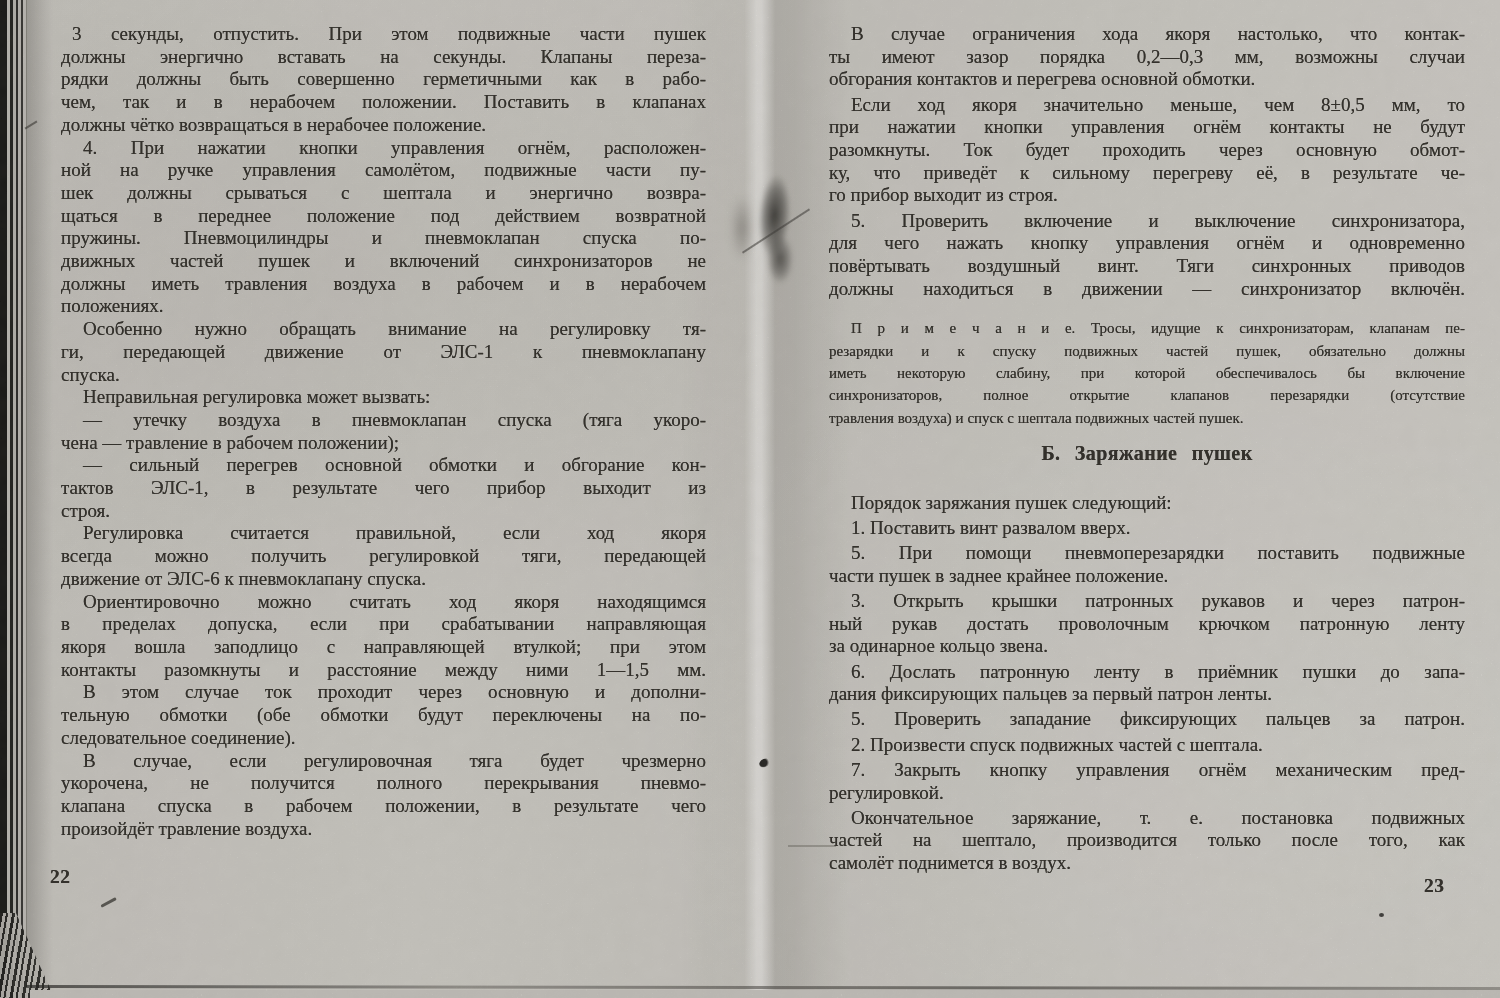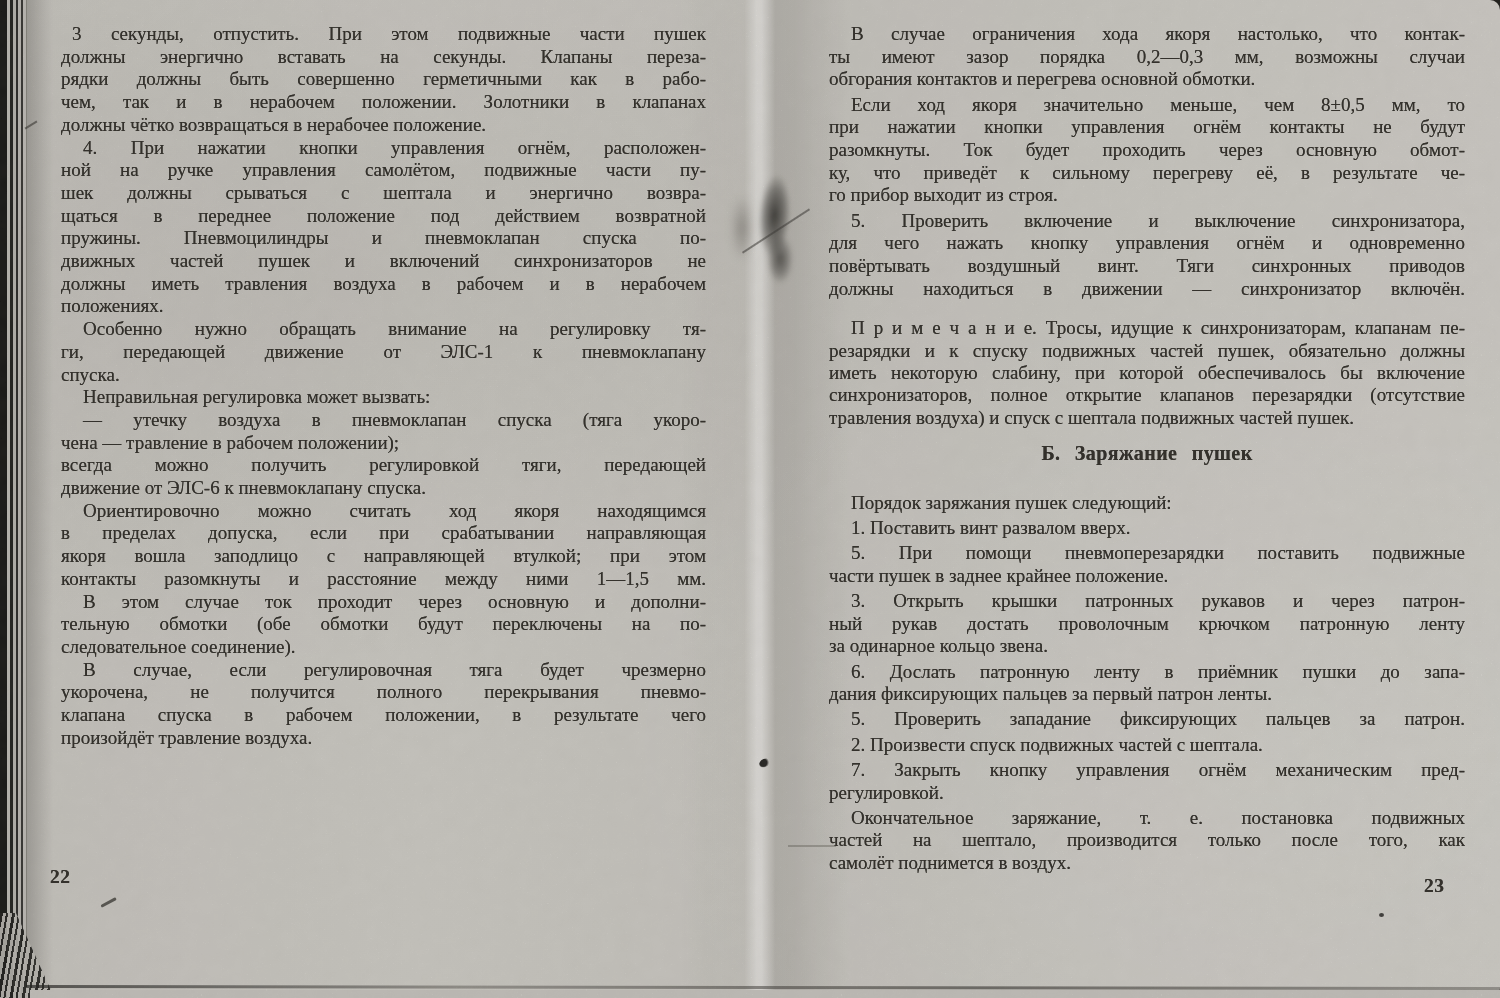--- a/index.html
+++ b/index.html
@@ -10,21 +10,20 @@
     overflow: hidden;
     font-family: "Liberation Serif", "DejaVu Serif", serif;
   }
   .spread {
     position: absolute; inset: 0;
     background:
       radial-gradient(ellipse 900px 600px at 22% 28%, rgba(60,55,48,0.06), transparent 65%),
       radial-gradient(ellipse 1000px 700px at 85% 75%, rgba(255,255,255,0.10), transparent 70%),
       linear-gradient(90deg, #c7c5bf 0px, #d3d1cb 45px, #d8d6d0 28%, #d5d3cd 47%,
                       #dedcd6 50.6%, #d2d0ca 53%, #d7d5cf 72%, #dbd9d3 100%);
-    border-radius: 10px;
   }
   
   .gutter-shadow {
     position: absolute; left: 680px; top: 0; width: 170px; height: 998px;
     background: linear-gradient(90deg, transparent 0%,
       rgba(75,70,62,0.08) 38%, rgba(255,255,255,0.42) 45%, rgba(255,255,255,0.42) 48%,
       rgba(62,58,52,0.17) 56%, rgba(62,58,52,0.07) 78%, transparent 100%);
   }
   
   .book-edge-stripes {
@@ -123,21 +122,21 @@
 
   .block.para { margin: 0 0 2.5px 0; }
   .col-left .block.para { margin-bottom: 0; }
   .line { text-align: justify; text-align-last: justify; }
   .line.last { text-align: left; text-align-last: left; }
   .ind-normal { text-indent: 22px; }
   .ind-small  { text-indent: 11px; }
 
   .block.note {
     margin: 17px 0 0 0;
-    font-size: 19px;
+    font-size: 15px;
     line-height: 22.3px;
   }
   .block.heading {
     margin: 13px 0 27px 0;
     font-weight: bold;
     text-align: center;
     font-size: 20px;
     letter-spacing: 0.4px;
     word-spacing: 9px;
   }
@@ -171,21 +170,21 @@
   <div class="pencil-dash"></div>
   <div class="margin-dash"></div>
   <div class="faint-dash"></div>
   <div class="dot-speck"></div>
 
   <div class="text-column col-left">
       <div class="block para">
         <div class="line ind-small">3 секунды, отпустить. При этом подвижные части пушек</div>
         <div class="line">должны энергично вставать на секунды. Клапаны переза-</div>
         <div class="line">рядки должны быть совершенно герметичными как в рабо-</div>
-        <div class="line">чем, так и в нерабочем положении. Золотники в клапанах</div>
+        <div class="line">чем, так и в нерабочем положении. Поставить в клапанах</div>
         <div class="line last">должны чётко возвращаться в нерабочее положение.</div>
       </div>
       <div class="block para">
         <div class="line ind-normal">4. При нажатии кнопки управления огнём, расположен-</div>
         <div class="line">ной на ручке управления самолётом, подвижные части пу-</div>
         <div class="line">шек должны срываться с шептала и энергично возвра-</div>
         <div class="line">щаться в переднее положение под действием возвратной</div>
         <div class="line">пружины. Пневмоцилиндры и пневмоклапан спуска по-</div>
         <div class="line">движных частей пушек и включений синхронизаторов не</div>
         <div class="line">должны иметь травления воздуха в рабочем и в нерабочем</div>
@@ -197,20 +196,26 @@
         <div class="line last">спуска.</div>
       </div>
       <div class="block para">
         <div class="line last ind-normal">Неправильная регулировка может вызвать:</div>
       </div>
       <div class="block para">
         <div class="line ind-normal">— утечку воздуха в пневмоклапан спуска (тяга укоро-</div>
         <div class="line last">чена — травление в рабочем положении);</div>
       </div>
       <div class="block para">
+        <div class="line ind-normal">— сильный перегрев основной обмотки и обгорание кон-</div>
+        <div class="line">тактов ЭЛС-1, в результате чего прибор выходит из</div>
+        <div class="line last">строя.</div>
+      </div>
+      <div class="block para">
+        <div class="line ind-normal">Регулировка считается правильной, если ход якоря</div>
         <div class="line">всегда можно получить регулировкой тяги, передающей</div>
         <div class="line last">движение от ЭЛС-6 к пневмоклапану спуска.</div>
       </div>
       <div class="block para">
         <div class="line ind-normal">Ориентировочно можно считать ход якоря находящимся</div>
         <div class="line">в пределах допуска, если при срабатывании направляющая</div>
         <div class="line">якоря вошла заподлицо с направляющей втулкой; при этом</div>
         <div class="line">контакты разомкнуты и расстояние между ними 1—1,5 мм.</div>
       </div>
       <div class="block para">

